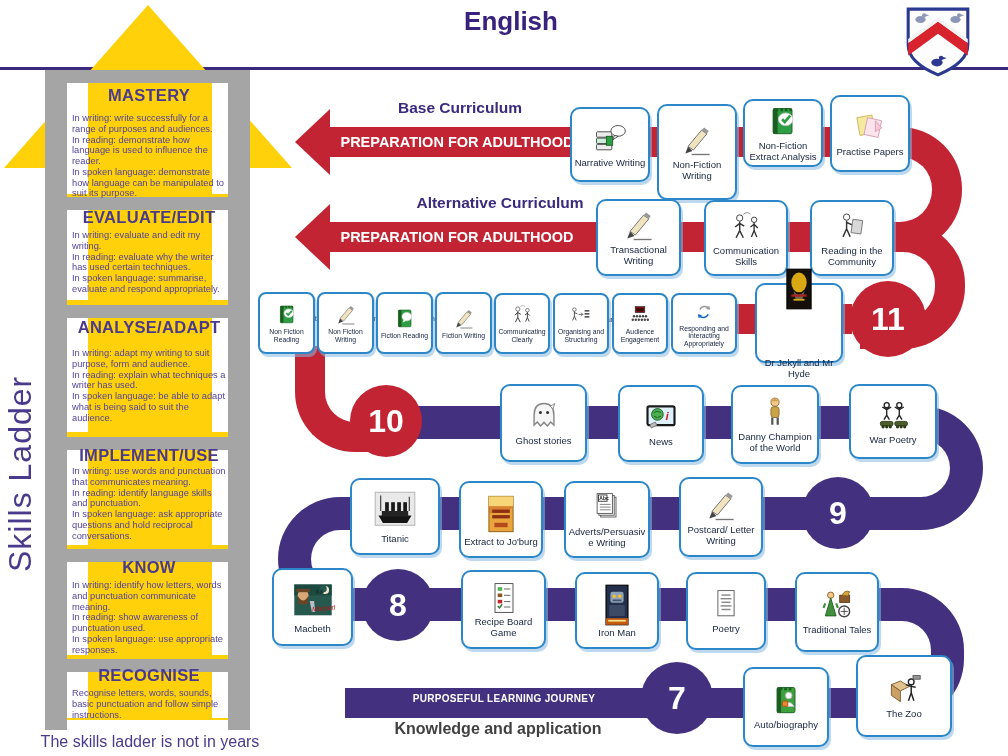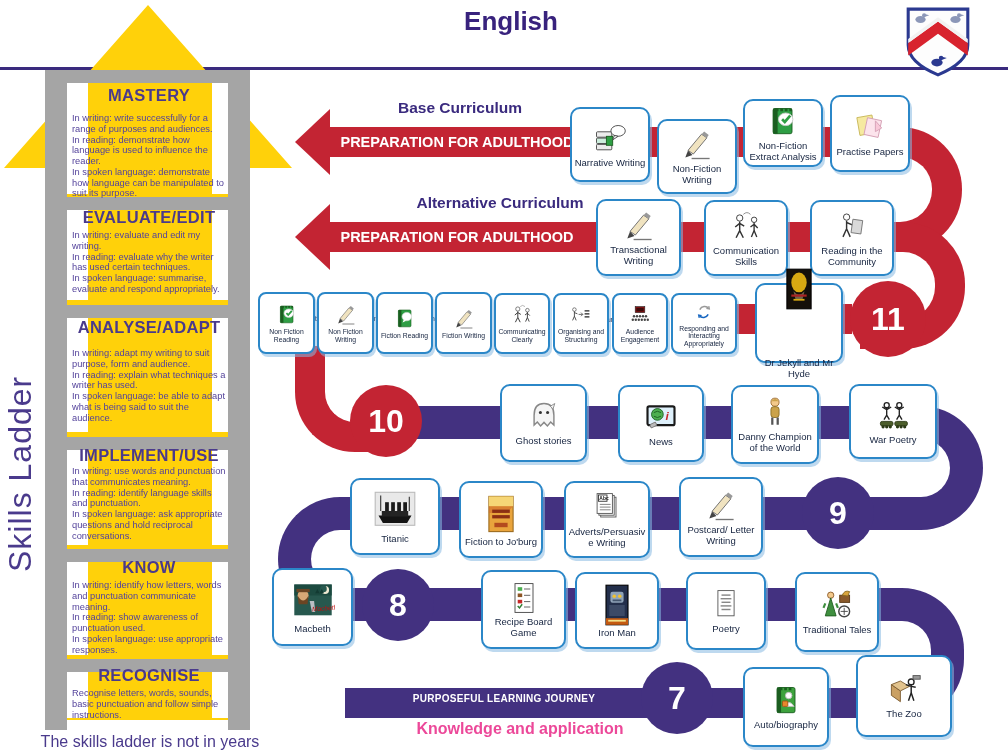--- a/index.html
+++ b/index.html
@@ -38,22 +38,22 @@
   .bigarrow:before{content:"";position:absolute;right:100%;top:50%;transform:translateY(-50%);
        border-top:33px solid transparent;border-bottom:33px solid transparent;
        border-right:35px solid #c32433;}
   .arrow-text{position:relative;z-index:16;margin-left:6px;width:242px;text-align:center;
        color:#fff;font-weight:700;font-size:14.5px;line-height:1;}
   .curr-label{position:absolute;color:#3a2a7e;font-weight:700;font-size:15.5px;z-index:16;
        text-align:center;}
   .tiny-label{position:absolute;font-size:7.5px;font-weight:600;color:#1e1e3c;z-index:16;margin-top:40px;}
   #purposeful-text{position:absolute;left:368px;top:693px;width:272px;text-align:center;z-index:25;
        color:#fff;font-weight:700;font-size:10px;letter-spacing:.3px;}
-  #knowledge-label{position:absolute;left:390px;top:720px;width:260px;text-align:center;z-index:25;
-       color:#ec4899;font-weight:700;font-size:16px;}
+  #knowledge-label{position:absolute;left:368px;top:720px;width:260px;text-align:center;z-index:25;
+       color:#404040;font-weight:700;font-size:16px;}
   
   .tile{position:absolute;background:#fff;border:2px solid #2b87c8;border-radius:10px;
        box-shadow:2px 3px 0 rgba(137,186,226,.55);display:flex;flex-direction:column;
        align-items:center;justify-content:center;z-index:30;box-sizing:border-box;
        padding:2px;text-align:center;}
   .tile .lbl{font-size:9.5px;line-height:1.12;color:#15233f;margin-top:1px;width:100%;
        overflow-wrap:break-word;}
   .tile.small{border-radius:8px;padding:1px;}
   .tile.small .lbl{font-size:6.8px;}
   .tile svg{display:block;flex:none;}
@@ -189,21 +189,21 @@
       <svg width="36" height="36" viewBox="0 0 40 40">
         <rect x="5" y="12" width="17" height="6" rx="1" fill="#ececec" stroke="#444"></rect>
         <rect x="5" y="19" width="17" height="6" rx="1" fill="#cdeedd" stroke="#444"></rect>
         <rect x="5" y="26" width="17" height="6" rx="1" fill="#ececec" stroke="#444"></rect>
         <rect x="16" y="17" width="7" height="10" fill="#2e9e44" stroke="#1b5e20"></rect>
         <ellipse cx="29" cy="11" rx="8" ry="6" fill="#fff" stroke="#444"></ellipse>
         <path d="M25 16 l-2 5 l6 -4 z" fill="#fff" stroke="#444"></path>
       </svg>
       <div class="lbl">Narrative Writing</div>
     </div>
-    <div class="tile" style="left: 657px; top: 119px; width: 80px; height: 75px;">
+    <div class="tile" style="left: 657px; top: 104px; width: 80px; height: 96px;">
       <svg width="36" height="36" viewBox="0 0 40 40">
         <path d="M10 26 L25 8 L31 12 L16 30 Z" fill="#f0e3c0" stroke="#666"></path>
         <path d="M10 26 l-3 8 l8 -3 z" fill="#444"></path>
         <path d="M25 8 l6 4 l2 -3 l-5 -4 z" fill="#999"></path>
         <line x1="14" y1="35" x2="34" y2="35" stroke="#777" stroke-width="1.5"></line>
       </svg>
       <div class="lbl">Non-Fiction Writing</div>
     </div>
     <div class="tile" style="left: 743px; top: 99px; width: 80px; height: 68px;">
       <svg width="36" height="36" viewBox="0 0 40 40">
@@ -414,21 +414,21 @@
     </div>
     <div class="tile" style="left: 459px; top: 481px; width: 84px; height: 77px;">
       <svg width="44" height="44" viewBox="0 0 40 40">
         <rect x="9" y="4" width="22" height="32" fill="#e9a43c" stroke="#9c6b1f"></rect>
         <rect x="9" y="4" width="22" height="9" fill="#f6d676"></rect>
         <path d="M9 13 h22 l-6 6 h-16 z" fill="#d2702c" opacity=".7"></path>
         <rect x="12" y="16" width="16" height="3" fill="#8c2f14"></rect>
         <rect x="12" y="21" width="16" height="3" fill="#8c2f14"></rect>
         <rect x="14" y="28" width="12" height="4" fill="#b34a1e"></rect>
       </svg>
-      <div class="lbl">Fiction to Jo'burg</div>
+      <div class="lbl">Extract to Jo'burg</div>
     </div>
     <div class="tile" style="left: 564px; top: 481px; width: 86px; height: 77px;">
       <svg width="36" height="36" viewBox="0 0 40 40">
         <g stroke="#555" fill="#fff">
           <rect x="13" y="8" width="17" height="22"></rect>
           <rect x="11" y="6" width="17" height="22"></rect>
           <rect x="9" y="4" width="17" height="22"></rect>
         </g>
         <rect x="10.5" y="5.5" width="9.5" height="7" fill="#fff" stroke="#333"></rect>
         <text x="11.5" y="11" font-size="5.5" font-weight="bold" fill="#111">Abc</text>
@@ -457,21 +457,21 @@
         <circle cx="29.5" cy="9" r="3" fill="#27584e"></circle>
         <path d="M22 13 l2 -4 l2 4 z M26 13 l2 -4 l2 4 z" fill="#123a32"></path>
         <circle cx="11" cy="15" r="5" fill="#d8a876"></circle>
         <path d="M6 15 q5 9 10 0 l-1 8 h-8 z" fill="#6b4423"></path>
         <rect x="5" y="9" width="12" height="3" fill="#6b4423"></rect>
         <path d="M17 20 l2 10 h3 l-1 -10 z" fill="#b9bec4"></path>
         <text x="19" y="29" font-size="6" font-style="italic" fill="#b11" transform="rotate(-5 26 26)">Macbeth</text>
       </svg>
       <div class="lbl">Macbeth</div>
     </div>
-    <div class="tile" style="left: 461px; top: 570px; width: 85px; height: 79px; margin-left: 20px;">
+    <div class="tile" style="left: 461px; top: 570px; width: 85px; height: 79px;">
       <svg width="36" height="36" viewBox="0 0 40 40">
         <rect x="10" y="4" width="20" height="32" fill="#fff" stroke="#444"></rect>
         <rect x="13" y="8" width="5" height="4" fill="#4caf50"></rect>
         <rect x="13" y="15" width="5" height="4" fill="#8d5524"></rect>
         <rect x="13" y="22" width="5" height="4" fill="#c62828"></rect>
         <path d="M13 29 l2 2 l3 -4" stroke="#2e7d32" fill="none" stroke-width="1.6"></path>
         <g stroke="#555">
           <line x1="20" y1="10" x2="27" y2="10"></line>
           <line x1="20" y1="17" x2="27" y2="17"></line>
           <line x1="20" y1="24" x2="27" y2="24"></line>

